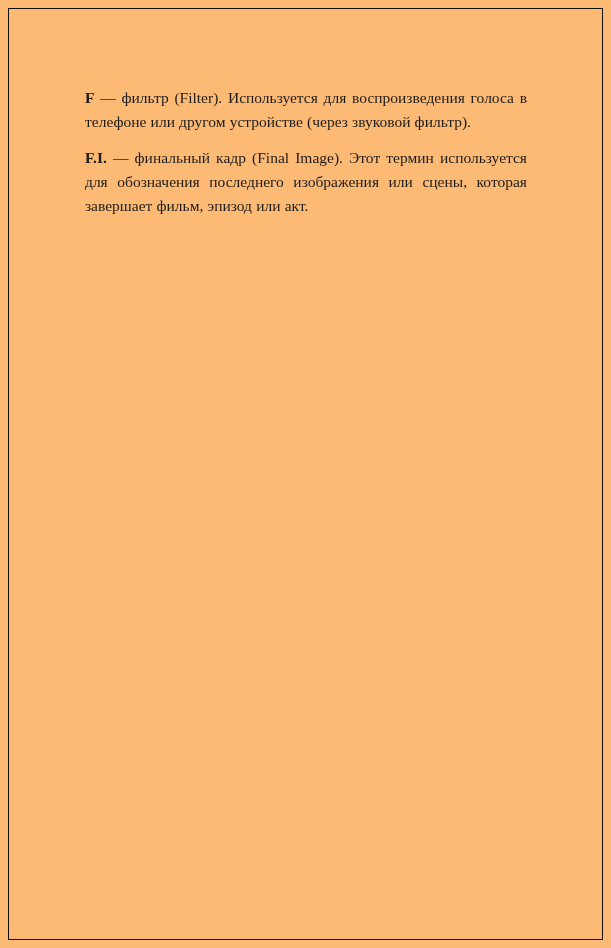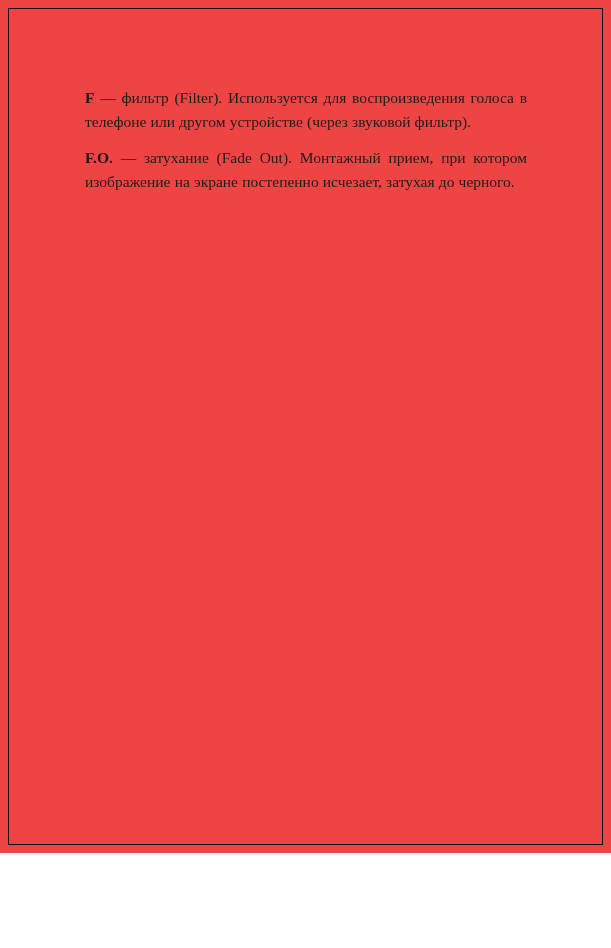--- a/index.html
+++ b/index.html
@@ -9,22 +9,22 @@
     height: 948px;
     background: #ffffff;
     font-family: "Liberation Serif", "DejaVu Serif", serif;
     overflow: hidden;
   }
 
   .book-page {
     position: absolute;
     left: 0; top: 0;
     width: 611px;
-    height: 853px;
-    background: #ef4444;
+    height: 948px;
+    background: #fdba74;
   }
 
   .page-border {
     position: absolute;
     left: 8px;
     top: 8px;
     right: 8px;
     bottom: 8px;
     border: 1.5px solid #101010;
     pointer-events: none;
@@ -50,15 +50,15 @@
     font-weight: 700;
   }
 </style>
 </head>
 <body>
 
 <main class="book-page">
   <div class="page-border"></div>
   <section class="text-block">
       <p><b>F</b> — фильтр (Filter). Используется для воспроизведения голоса в телефоне или другом устройстве (через звуковой фильтр).</p>
-      <p><b>F.O.</b> — затухание (Fade Out). Монтажный прием, при котором изображение на экране постепенно исчезает, затухая до черного.</p>
+      <p><b>F.I.</b> — финальный кадр (Final Image). Этот термин используется для обозначения последнего изображения или сцены, которая завершает фильм, эпизод или акт.</p>
     </section>
 </main>
 
 </body></html>

